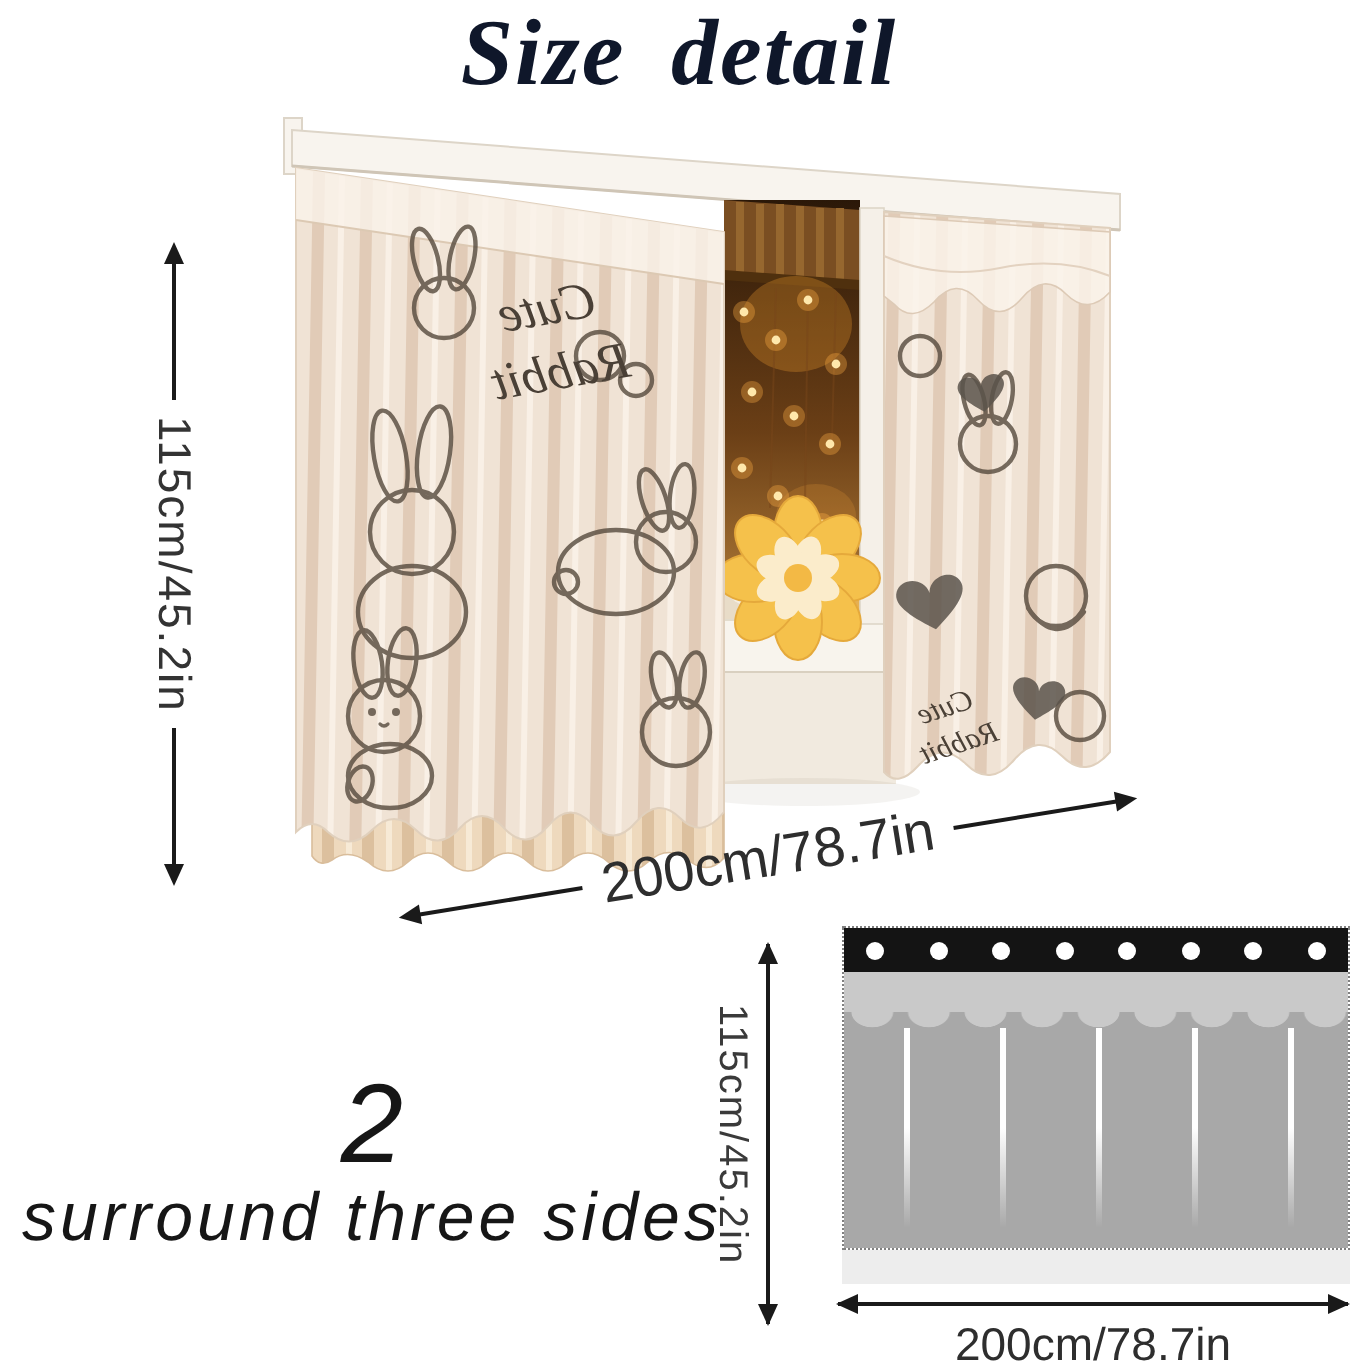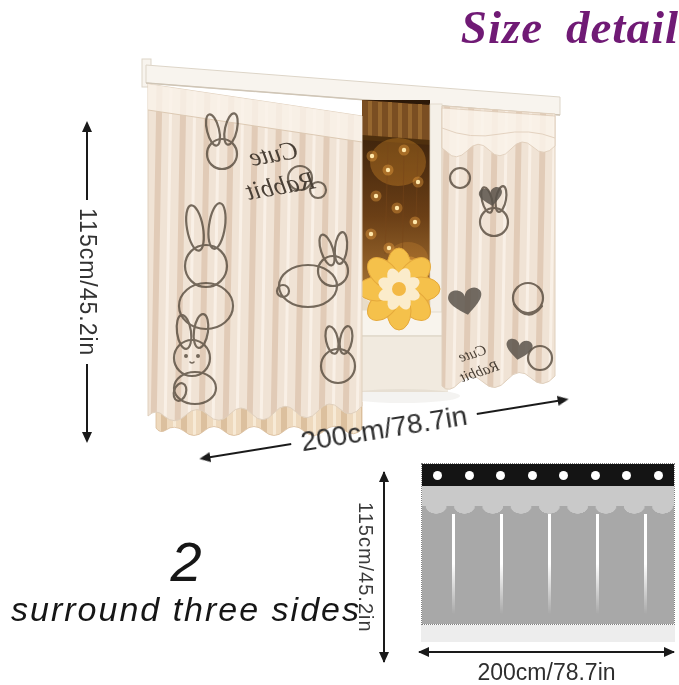--- a/index.html
+++ b/index.html
@@ -2,23 +2,23 @@
 <html><head>
 <meta charset="utf-8">
 <style>
   html,body{margin:0;padding:0;background:#ffffff;}
   .stage{
     position:relative;width:679px;height:685px;background:#ffffff;overflow:hidden;
     font-family:"Liberation Sans",sans-serif;color:#1c1c1c;
   }
   
   .title{
-    position:absolute;top:0;left:0;right:0;margin:0;text-align:right;
+    position:absolute;top:0;left:0;right:0;margin:0;text-align:center;
     font-family:"Liberation Serif",serif;font-style:italic;font-weight:700;
-    font-size:47px;letter-spacing:1px;word-spacing:10px;color:#701a75;
+    font-size:47px;letter-spacing:1px;word-spacing:10px;color:#0f172a;
   }
   
   .photo{position:absolute;left:70px;top:58px;width:495px;height:392px;}
   .photo svg{display:block;width:100%;height:100%;}
   
   .measure{position:absolute;display:flex;}
   .varrow{width:2px;background:#1a1a1a;position:relative;}
   .varrow.up::before{content:"";position:absolute;top:-9px;left:-4px;
     border-left:5px solid transparent;border-right:5px solid transparent;border-bottom:11px solid #1a1a1a;}
   .varrow.down::after{content:"";position:absolute;bottom:-9px;left:-4px;

